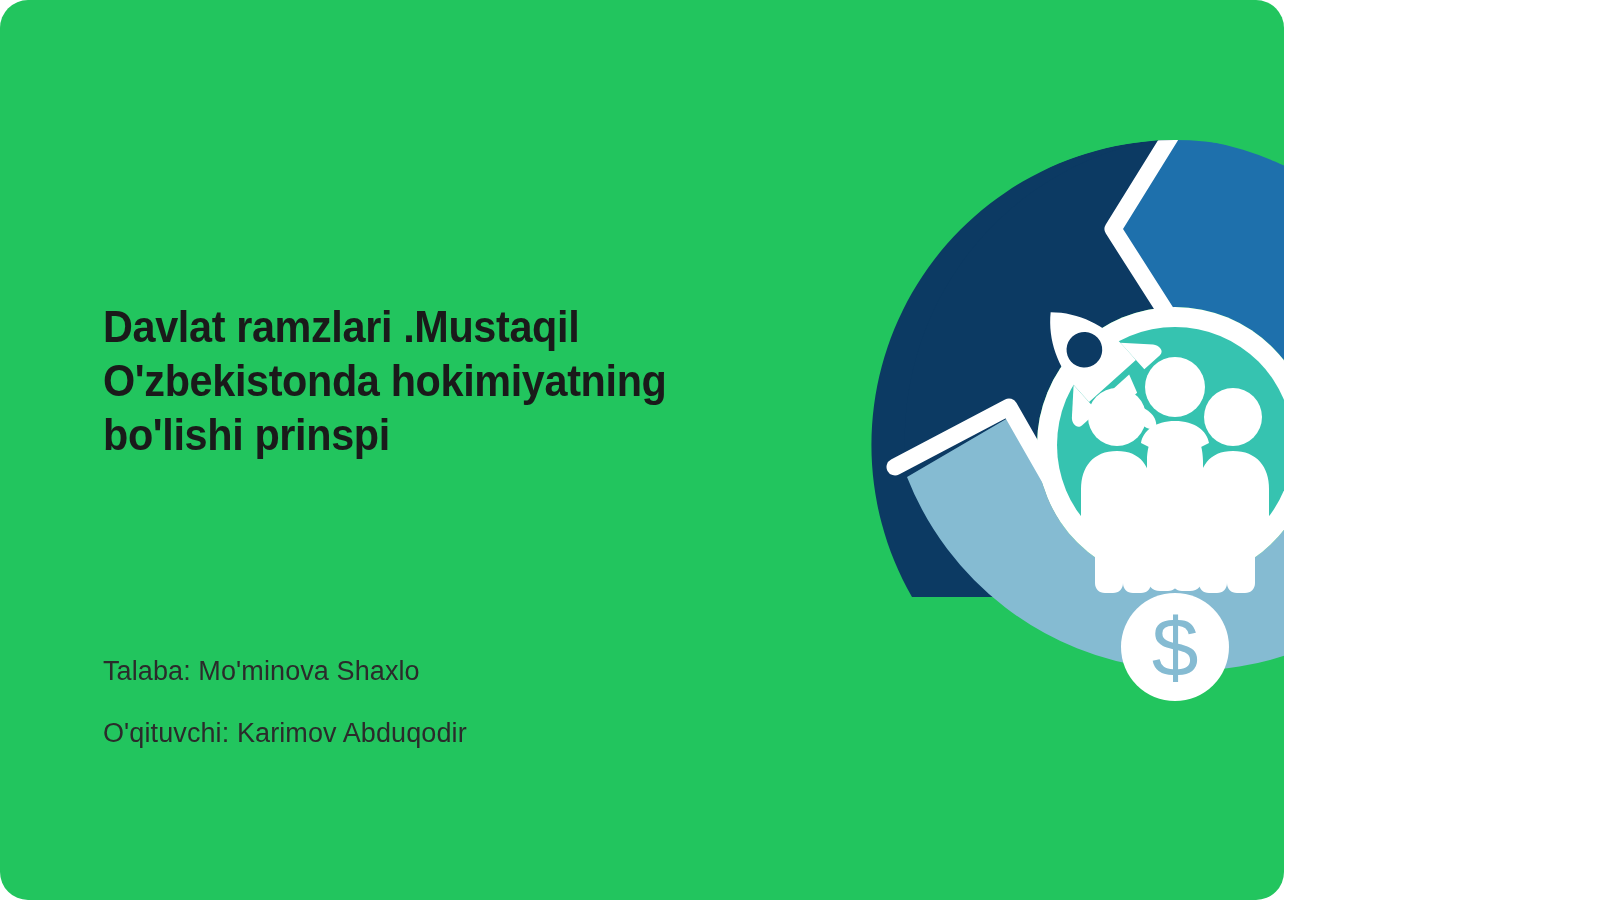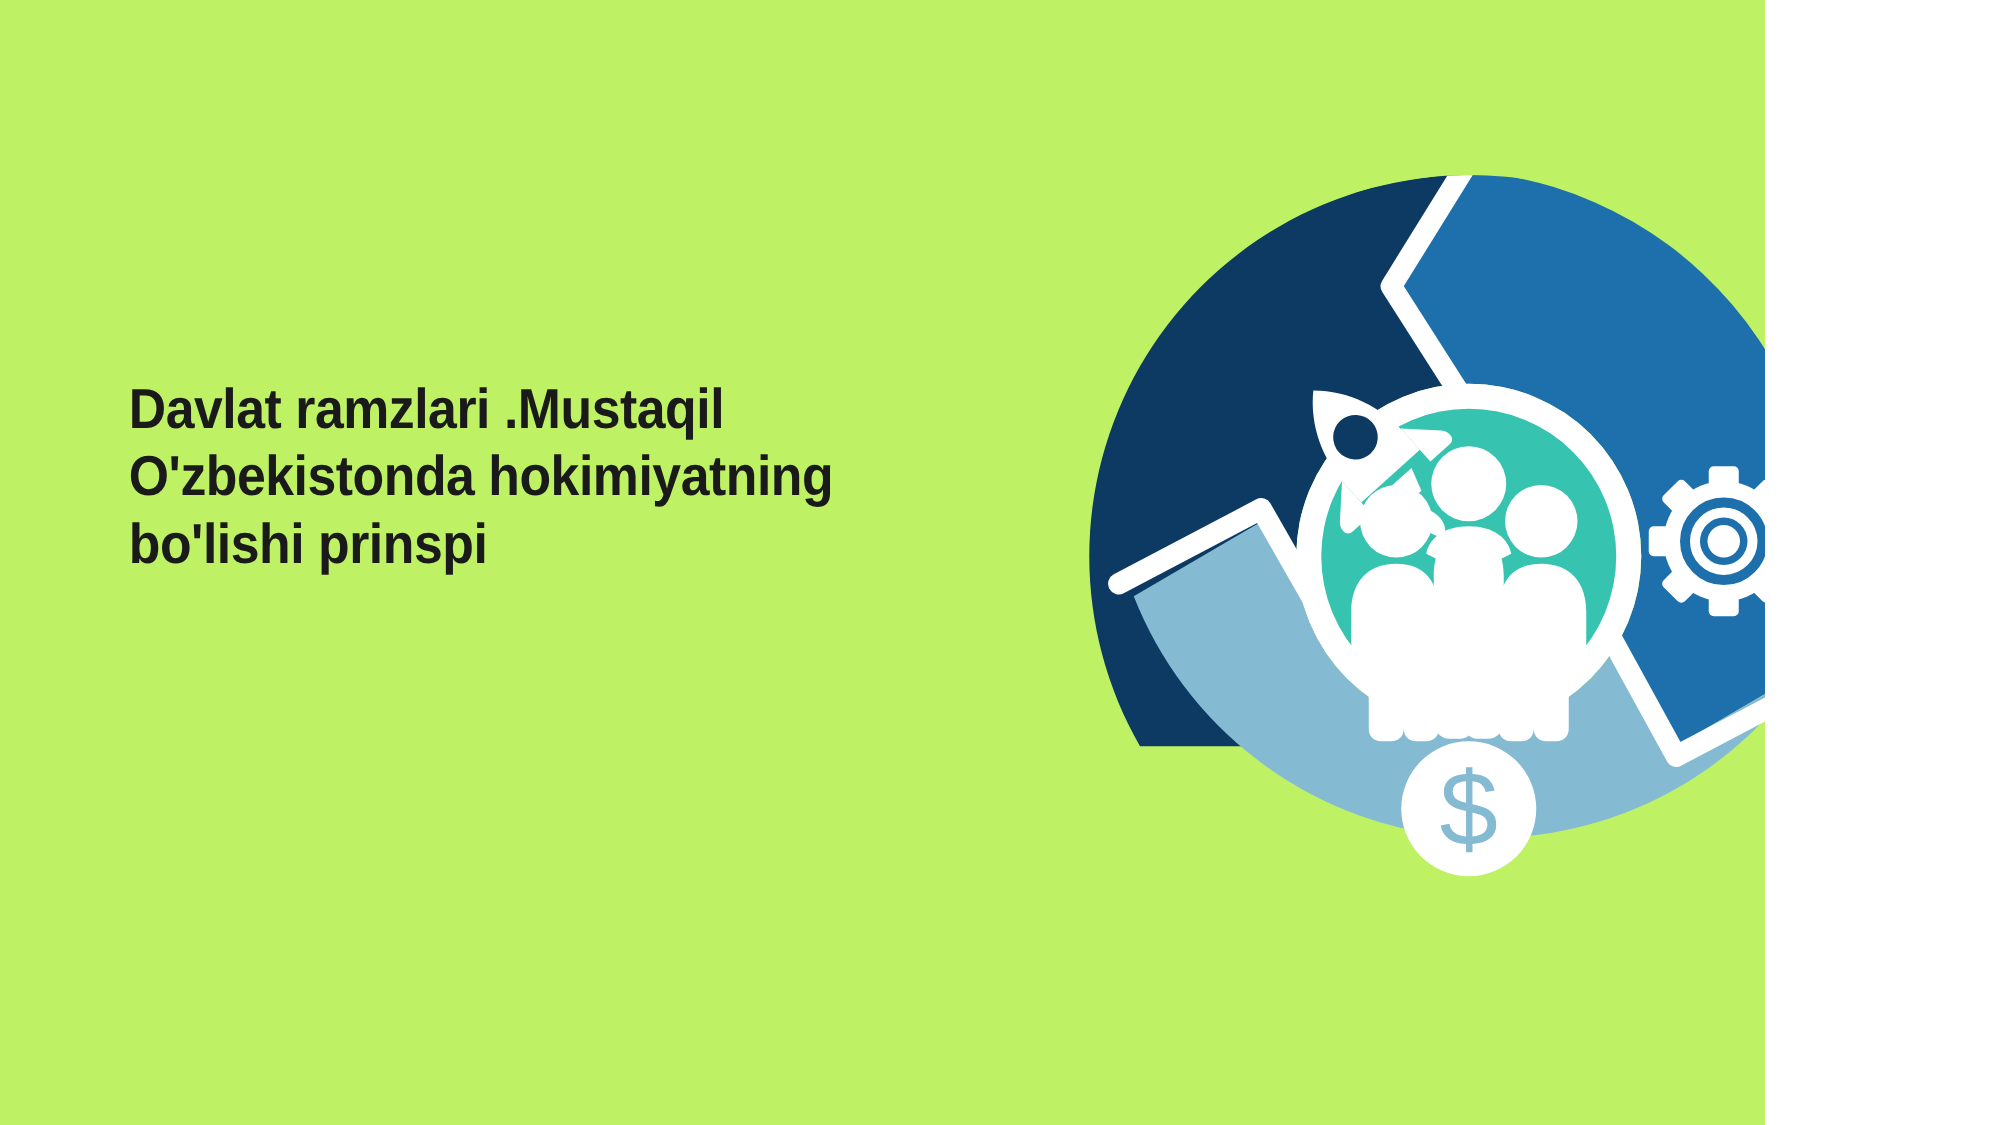--- a/index.html
+++ b/index.html
@@ -2,25 +2,26 @@
 <html><head>
 <meta charset="utf-8">
 <style>
   html, body {
     margin: 0;
     padding: 0;
     background: #ffffff;
   }
   #slide {
     position: relative;
-    width: 1412px;
+    width: 1284px;
     height: 900px;
-    background: #bef264;
+    background: #22c55e;
     overflow: hidden;
     font-family: "Liberation Sans", sans-serif;
+    border-radius: 28px;
   }
 
   
   #text-col {
     position: absolute;
     left: 103px;
     top: 300px;
     width: 640px;
   }
 
@@ -68,20 +69,24 @@
 <body>
 
 <div id="slide">
 
   <div id="text-col">
     <h1 id="slide-title">Davlat ramzlari .Mustaqil
 O'zbekistonda hokimiyatning
 bo'lishi prinspi</h1>
   </div>
 
+  <div id="credits">
+    <p class="credit-line">Talaba: Mo'minova Shaxlo</p>
+    <p class="credit-line">O'qituvchi: Karimov Abduqodir</p>
+  </div>
 
   <div id="cycle-graphic">
     <svg viewBox="0 0 640 640" xmlns="http://www.w3.org/2000/svg">
       <defs>
 
         <clipPath id="outer-disc">
           <circle cx="320" cy="320" r="305"></circle>
         </clipPath>
 
         <mask id="seg-mask">

